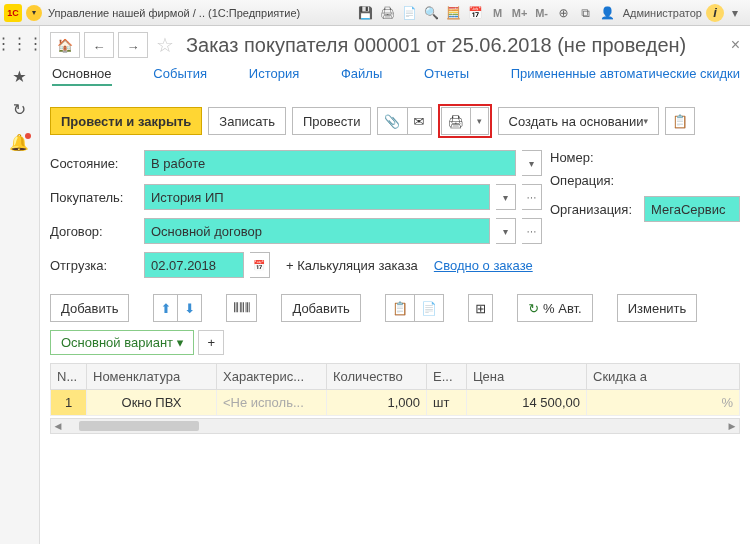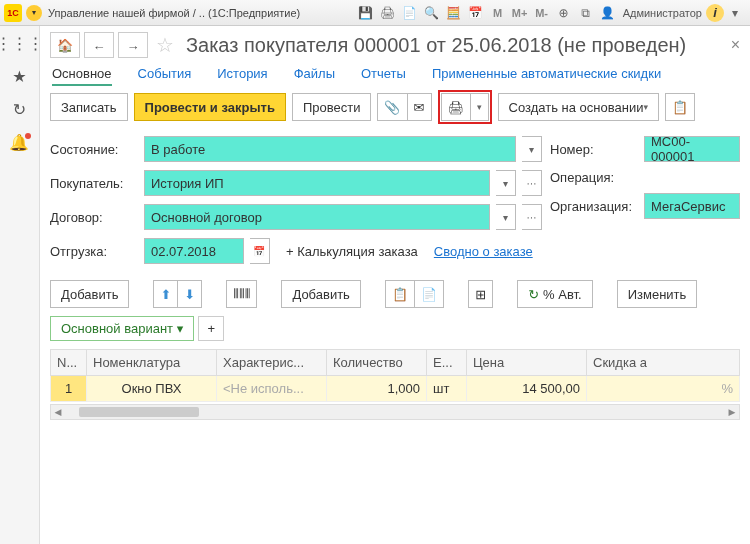--- a/index.html
+++ b/index.html
@@ -20,21 +20,21 @@
   .leftbar .bell-dot { position: relative; }
   .leftbar .bell-dot::after { content:''; position:absolute; top:0; right:-2px; width:6px; height:6px; background:#e74c3c; border-radius:50%; }
   
   .content { flex:1; padding: 6px 10px 0 10px; overflow: hidden; position: relative; }
   .header-row { display: flex; align-items: center; gap: 4px; margin-bottom: 8px; }
   .nav-btn { width: 30px; height: 26px; border: 1px solid #ccc; background: #fff; display: flex; align-items: center; justify-content: center; font-size: 13px; color: #555; }
   .star { font-size: 20px; color: #ccc; margin: 0 4px; }
   .page-title { font-size: 20px; color: #555; margin-left: 4px; }
   .close-x { margin-left: auto; font-size: 16px; color: #888; }
   
-  .tabs-link { display: flex; gap: 26px; margin-bottom: 4px; padding-left: 2px; }
+  .tabs-link { display: flex; gap: 26px; margin-bottom: 18px; padding-left: 2px; justify-content: space-between; }
   .tabs-link a { color: #1a73d1; text-decoration: none; font-size: 13px; }
   .tabs-link a.active { color: #333; border-bottom: 2px solid #4a8; padding-bottom: 3px; }
   
   .toolbar { display: flex; align-items: center; gap: 6px; margin-bottom: 12px; flex-wrap: nowrap; }
   .btn { height: 28px; border: 1px solid #bbb; background: #fff; padding: 0 10px; display: flex; align-items: center; font-size: 13px; color: #333; }
   .btn.yellow { background: #ffd633; border-color: #d4a800; font-weight: bold; }
   .btn.icon-only { padding: 0 6px; }
   .btn-group { display: flex; }
   .btn-group .btn { border-radius: 0; }
   .btn-group .btn + .btn { border-left: none; }
@@ -119,22 +119,22 @@
     <div class="tabs-link">
       <a class="active">Основное</a>
       <a>События</a>
       <a>История</a>
       <a>Файлы</a>
       <a>Отчеты</a>
       <a>Примененные автоматические скидки</a>
     </div>
 
     <div class="toolbar">
+      <div class="btn yellow">Провести и закрыть</div>
       <div class="btn">Записать</div>
-      <div class="btn yellow">Провести и закрыть</div>
       <div class="btn">Провести</div>
       <div class="btn-group">
         <div class="btn icon-only">📎</div>
         <div class="btn icon-only">✉</div>
       </div>
       <div class="print-highlight">
         <div class="btn-group">
           <div class="btn icon-only">🖨</div>
           <div class="btn icon-only dd-arrow"></div>
         </div>
@@ -166,21 +166,20 @@
           <div class="lbl">Отгрузка:</div>
           <div class="field field-sm">02.07.2018</div>
           <div class="field-btn">📅</div>
           <span style="margin-left:10px">+ Калькуляция заказа</span>
           <a class="link" style="margin-left:10px">Сводно о заказе</a>
         </div>
       </div>
       <div class="col-r">
         <div class="form-row">
           <div class="lbl">Номер:</div>
-          <div class="field">МС00-000001</div>
         </div>
         <div class="form-row">
           <div class="lbl">Операция:</div>
         </div>
         <div class="form-row">
           <div class="lbl">Организация:</div>
           <div class="field">МегаСервис</div>
         </div>
       </div>
     </div>

